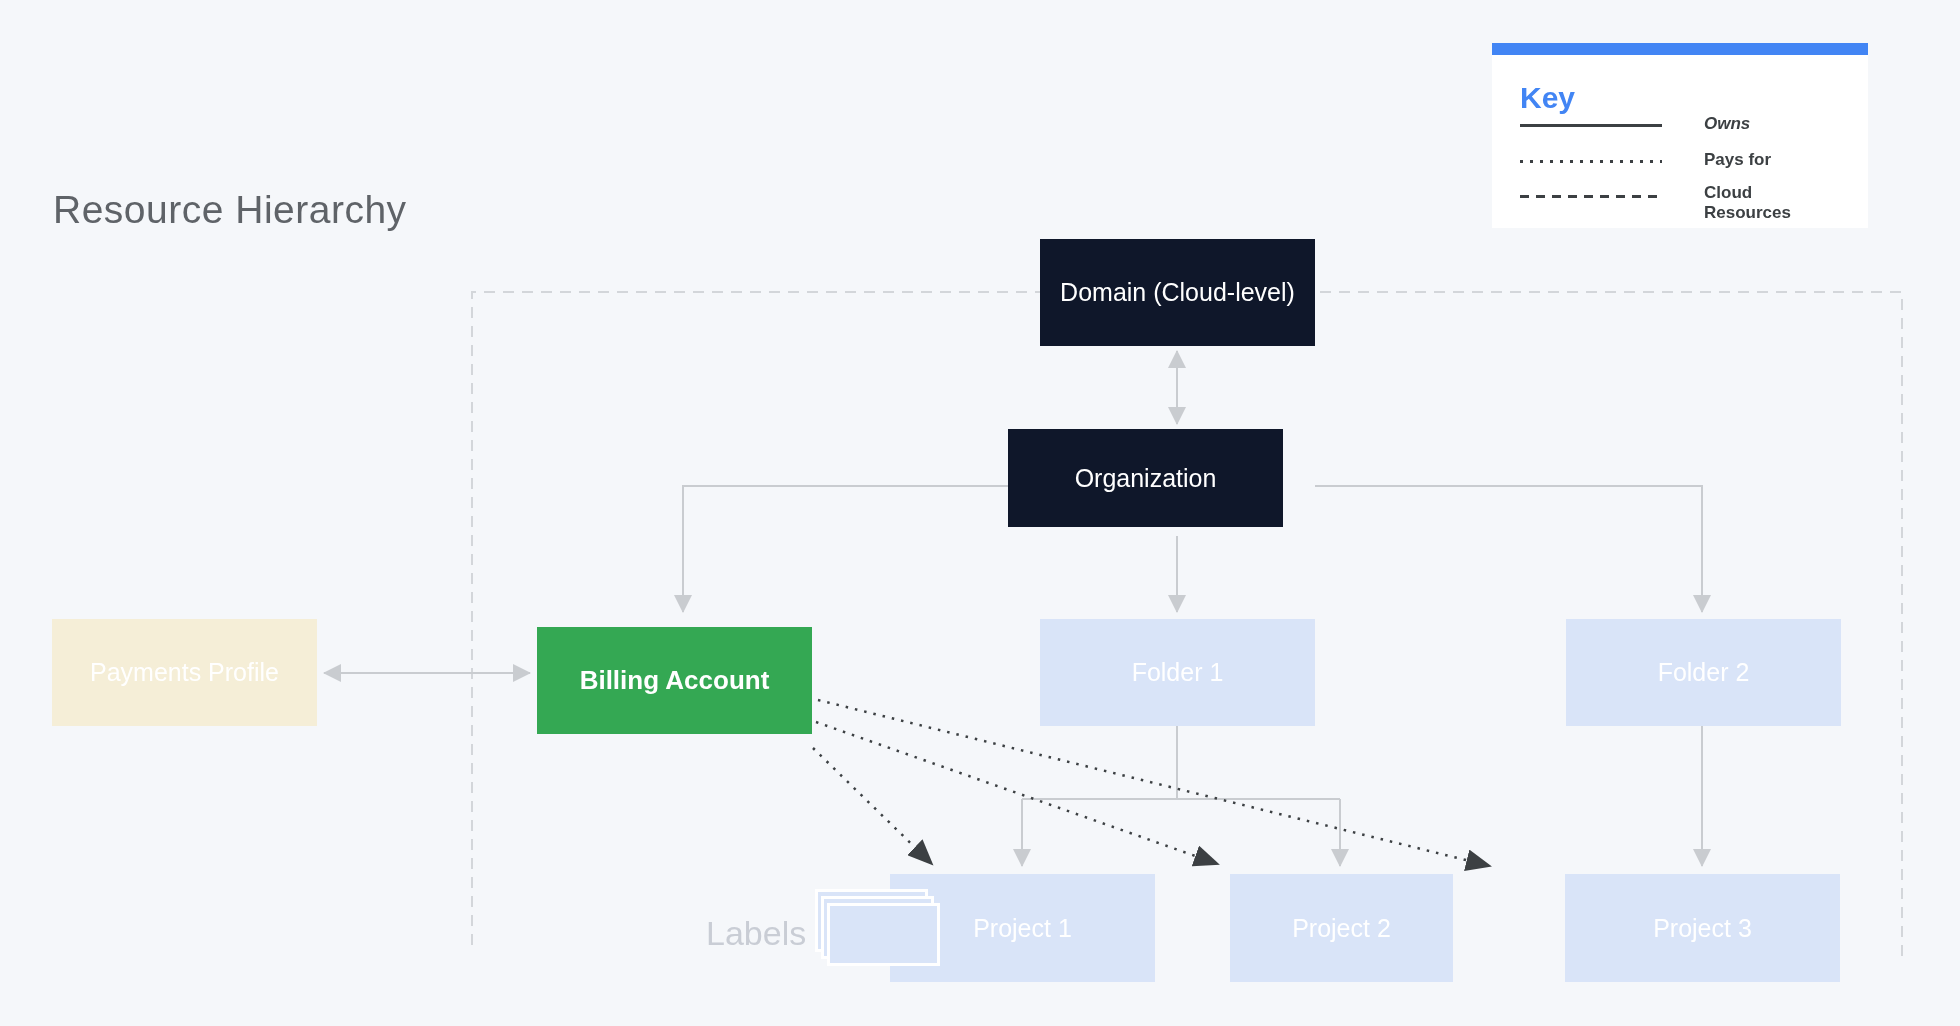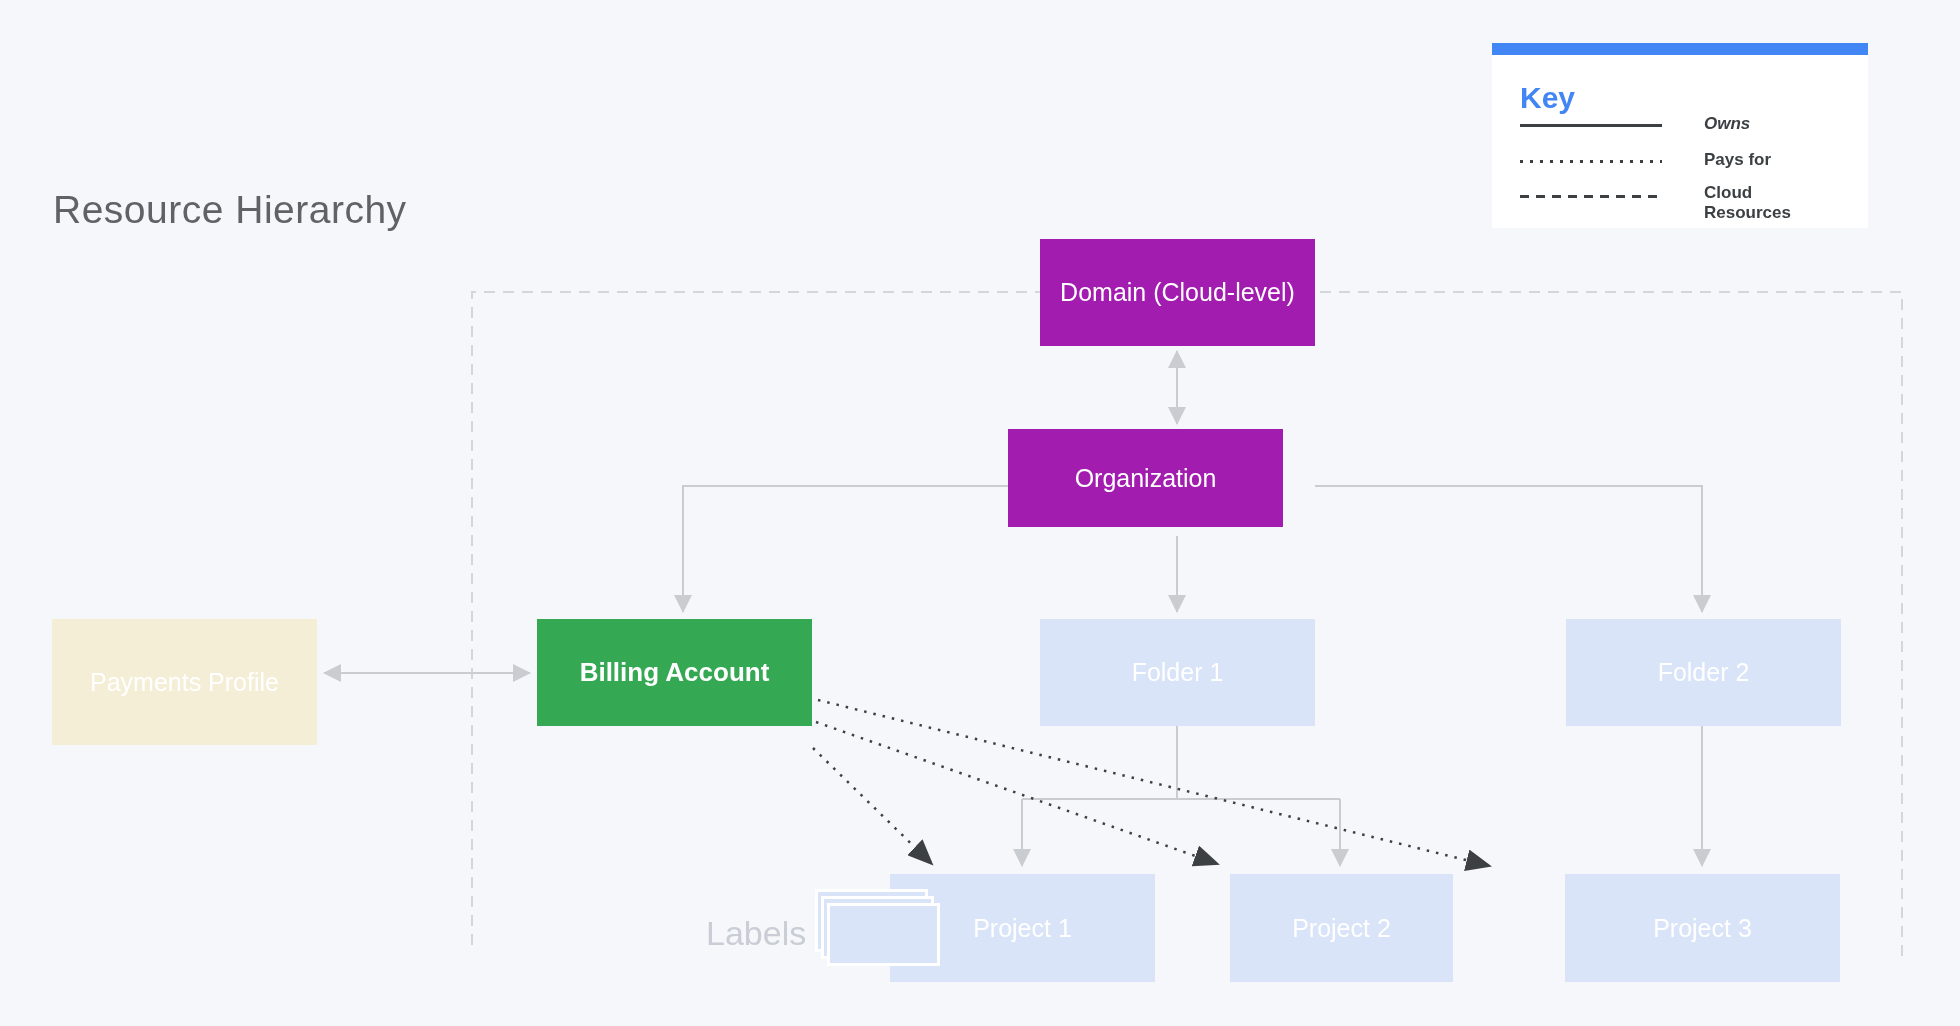--- a/index.html
+++ b/index.html
@@ -18,28 +18,28 @@
     position:absolute;left:53px;top:188px;z-index:2;
     font-size:39px;color:#5f6368;letter-spacing:.5px;
   }
 
   
   .node{
     position:absolute;z-index:2;
     display:flex;align-items:center;justify-content:center;
     color:#ffffff;font-size:25px;text-align:center;
   }
-  .node.red  {background:#a21caf;}
+  .node.red  {background:#0f172a;}
   .node.blue {background:#d9e4f8;align-items:center;}
   .node.cream{background:#f5eed7;}
-  .node.green{background:#34a853;font-weight:700;font-size:26px;}
+  .node.green{background:#34a853;font-weight:700;font-size:26px;margin-top:8px;}
 
   .n-domain  {left:1040px;top:239px;width:275px;height:107px;}
   .n-org     {left:1008px;top:429px;width:275px;height:98px;}
-  .n-pay     {left:52px;  top:619px;width:265px;height:126px;}
+  .n-pay     {left:52px;  top:619px;width:265px;height:107px;}
   .n-bill    {left:537px; top:619px;width:275px;height:107px;}
   .n-folder1 {left:1040px;top:619px;width:275px;height:107px;}
   .n-folder2 {left:1566px;top:619px;width:275px;height:107px;}
   .n-project1{left:890px; top:874px;width:265px;height:108px;}
   .n-project2{left:1230px;top:874px;width:223px;height:108px;}
   .n-project3{left:1565px;top:874px;width:275px;height:108px;}
 
   
   .labels-caption{
     position:absolute;left:706px;top:914px;z-index:3;

